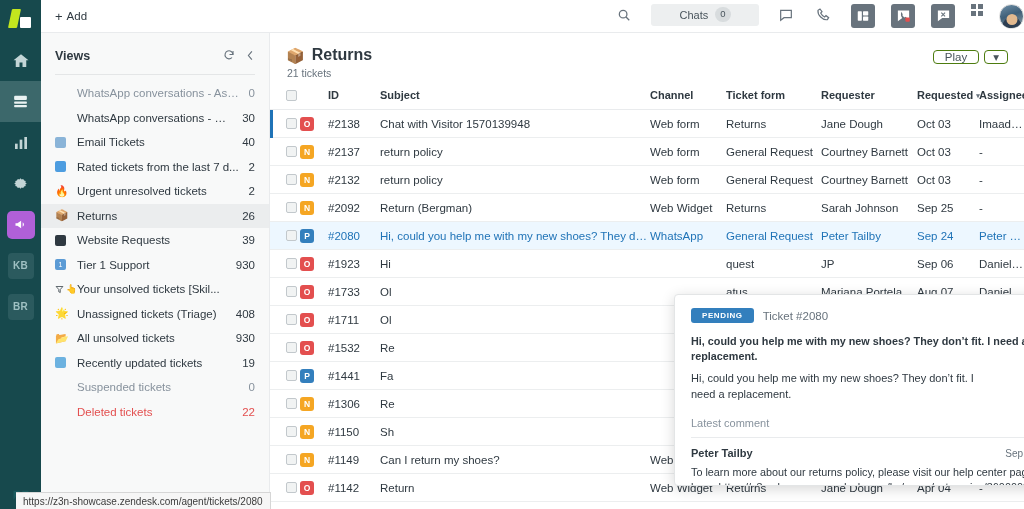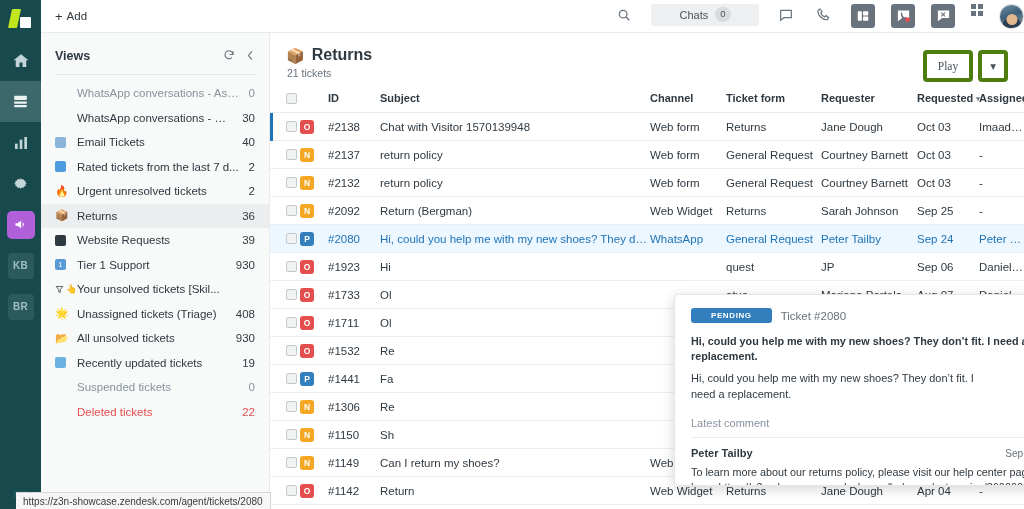--- a/index.html
+++ b/index.html
@@ -125,23 +125,23 @@
   }
 
   
   .main { flex: 1; min-width: 0; display: flex; flex-direction: column; background:#fff; position: relative; }
   .main-head { padding: 13px 16px 0 16px; display: flex; align-items: flex-start; }
   .main-title-wrap { display:flex; flex-direction: column; }
   .main-title { display: flex; align-items: center; gap: 7px; font-size: 16px; font-weight: bold; color: #2f3941; }
   .main-sub { font-size: 10.5px; color: #68737d; margin-top: 3px; margin-left: 1px; }
   .head-actions { margin-left: auto; display:flex; align-items:center; gap: 5px; padding-top: 4px; }
   .btn {
-    border: 4px solid #4d7c0f; background: #fff; border-radius: 4px;
-    height: 32px; padding: 0 11px; font-size: 11.5px; color: #49545c;
-    display:flex; align-items:center; cursor:pointer;font-family:Liberation Serif, serif;
+    border: 1px solid #4d7c0f; background: #fff; border-radius: 4px;
+    height: 14px; padding: 0 11px; font-size: 11.5px; color: #49545c;
+    display:flex; align-items:center; cursor:pointer;
   }
   .btn.caret { padding: 0 8px; }
 
   
   .table-wrap { margin-top: 10px; flex: 1; overflow: hidden; }
   table.tix { width: 100%; border-collapse: collapse; table-layout: fixed; }
   table.tix th {
     font-size: 11px; font-weight: bold; color: #2f3941; text-align: left;
     padding: 0 0 8px 0; border-bottom: 1px solid #e9ebed; white-space: nowrap;
   }
@@ -183,21 +183,21 @@
   
   .popover {
     position: absolute; left: 404px; top: 261px; width: 380px; height: 192px;
     background: #fff; border: 1px solid #e3e5e6; border-radius: 4px;
     box-shadow: 0 3px 14px rgba(0,0,0,0.16); padding: 13px 16px 0 16px;
     z-index: 40; overflow: hidden;
   }
   .pop-head { display: flex; align-items: center; gap: 9px; }
   .pill-pending {
     background: #337fbd; color: #fff; font-size: 8px; font-weight: bold;
-    letter-spacing: .6px; padding: 3px 20px; border-radius: 3px;
+    letter-spacing: .6px; padding: 3px 11px; border-radius: 3px;
   }
   .pop-ticket { font-size: 11.5px; color: #68737d; }
   .pop-subject {
     margin-top: 11px; font-size: 10.8px; font-weight: bold; color: #2f3941; line-height: 1.35;
   }
   .pop-desc {
     margin-top: 8px; font-size: 11px; color: #2f3941; line-height: 1.45; max-width: 310px;
   }
   .pop-latest { margin-top: 14px; font-size: 11px; color: #87929d; }
   .pop-hr { height:1px; background:#e9ebed; margin: 8px 0 0 0; }
@@ -380,21 +380,21 @@
                 <span class="emoji">🔥</span>
               </span>
               <span class="v-label">Urgent unresolved tickets</span>
               <span class="v-count">2</span>
             </div>
             <div class="view-row active">
               <span class="v-ic">
                 <span class="emoji">📦</span>
               </span>
               <span class="v-label">Returns</span>
-              <span class="v-count">36</span>
+              <span class="v-count">26</span>
             </div>
             <div class="view-row">
               <span class="v-ic">
                 <span class="sw" style="background:#2f3941"></span>
               </span>
               <span class="v-label">Website Requests</span>
               <span class="v-count">39</span>
             </div>
             <div class="view-row">
               <span class="v-ic">

